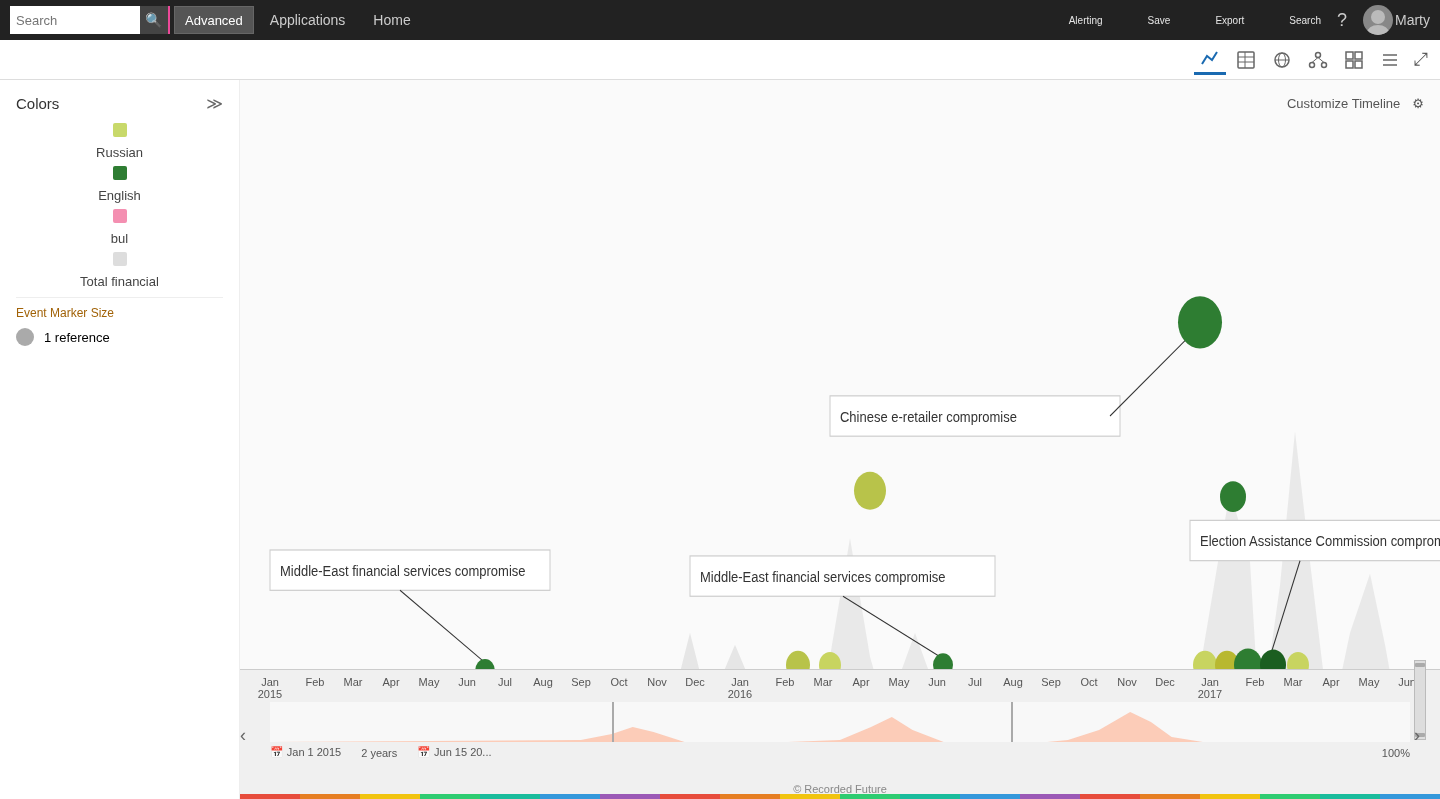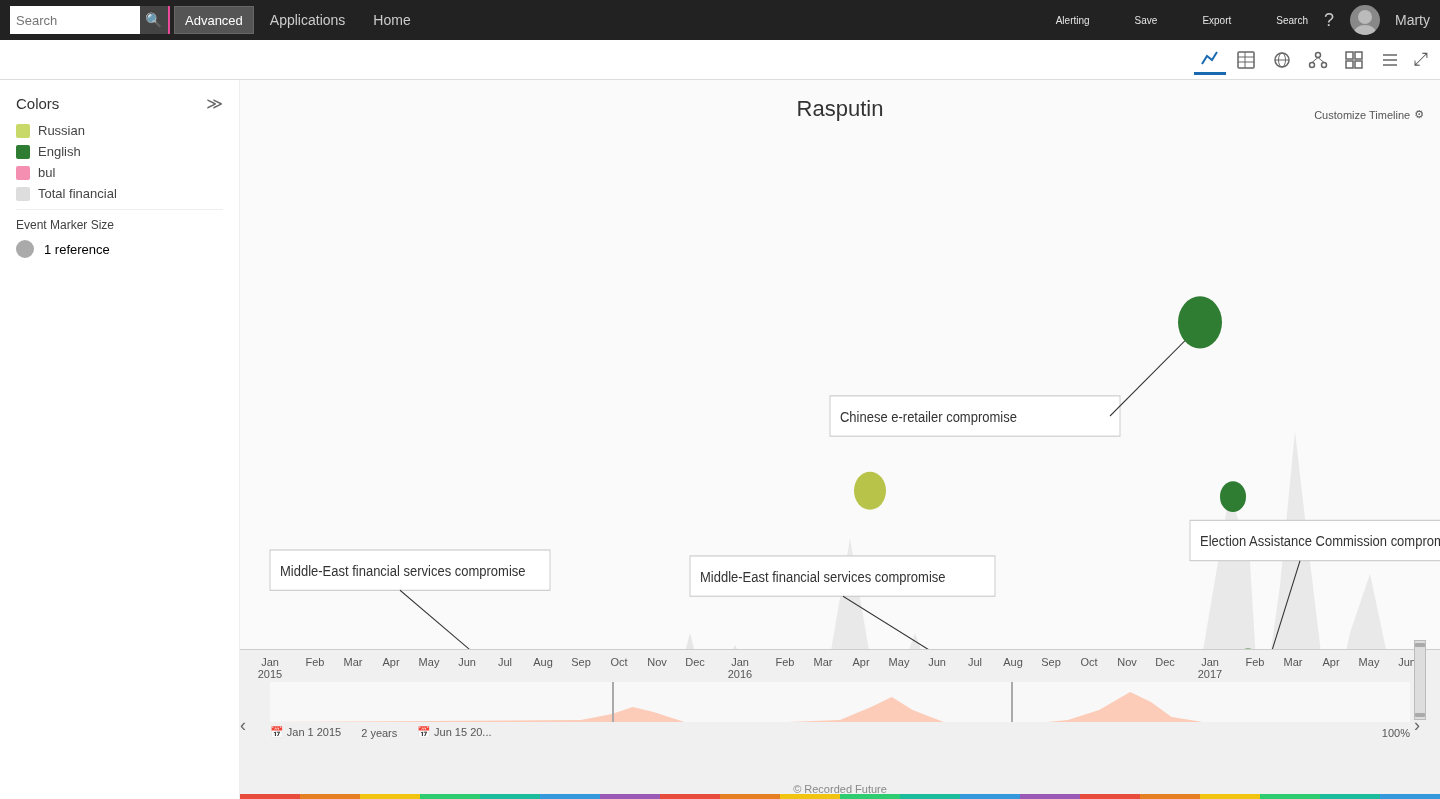--- a/index.html
+++ b/index.html
@@ -80,21 +80,21 @@
     .help-btn {
       color: #ccc;
       font-size: 18px;
       background: none;
       border: none;
       cursor: pointer;
     }
     .user-area {
       display: flex;
       align-items: center;
-      gap: 15px;
+      gap: 2px;
       cursor: pointer;
       text-align: center;
     }
     .user-avatar {
       width: 30px;
       height: 30px;
       border-radius: 50%;
       background: #888;
       display: flex;
       align-items: center;
@@ -151,33 +151,34 @@
       margin-bottom: 10px;
     }
     .legend-title { font-size: 15px; font-weight: normal; color: #333; }
     .legend-toggle { background: none; border: none; cursor: pointer; color: #666; font-size: 16px; }
     .legend-item {
       display: flex;
       align-items: center;
       gap: 8px;
       margin-bottom: 6px;
       color: #444;
+      flex-direction: column;
     }
     .legend-dot {
       width: 14px;
       height: 14px;
       border-radius: 2px;
       flex-shrink: 0;
     }
     .legend-dot.russian { background: #c8d96a; }
     .legend-dot.english { background: #2e7d32; }
     .legend-dot.bul { background: #f48fb1; border-radius: 2px; }
     .legend-dot.total { background: #ddd; border-radius: 2px; }
     .legend-divider { border-top: 1px solid #eee; margin: 8px 0; }
-    .legend-subtitle { color: #404040; font-size: 12px; margin-bottom: 8px; }
+    .legend-subtitle { color: #a16207; font-size: 12px; margin-bottom: 8px; }
     .marker-item {
       display: flex;
       align-items: center;
       gap: 10px;
       margin-bottom: 8px;
     }
     .marker-small {
       width: 18px;
       height: 18px;
       border-radius: 50%;
@@ -206,26 +207,25 @@
       margin-top: 16px;
       font-weight: normal;
     }
     .customize-btn {
       position: absolute;
       top: 16px;
       right: 16px;
       background: none;
       border: none;
       cursor: pointer;
-      font-size: 11px;
+      font-size: 13px;
       color: #555;
       display: flex;
       align-items: center;
-      gap: 4px;
-      margin-top: 12px;
+      gap: 12px;
     }
 
     
     .timeline-svg {
       position: absolute;
       top: 55px;
       left: 0;
       width: 100%;
       height: calc(100% - 55px);
     }
@@ -388,21 +388,20 @@
     </div>
     <div class="legend-divider"></div>
     <div class="legend-subtitle">Event Marker Size</div>
     <div class="marker-item">
       <div class="marker-small"></div>
       <span>1 reference</span>
     </div>
   </div>
 
   <div class="chart-area">
-    <h2 class="chart-title">Rasputin</h2>
     <button class="customize-btn">
       <span>Customize Timeline</span>
       <span>⚙</span>
     </button>
 
     <svg class="timeline-svg" viewBox="0 0 1200 560" preserveAspectRatio="none">
 
       <path d="M 420,500 L 435,470 L 450,420 L 465,470 L 480,500 Z" fill="#ddd" opacity="0.7"></path>
 
       <path d="M 470,500 L 480,460 L 495,430 L 510,460 L 520,500 Z" fill="#ddd" opacity="0.7"></path>
@@ -450,21 +449,21 @@
       <circle cx="965" cy="447" r="12" fill="#c8d460"></circle>
       <circle cx="987" cy="447" r="12" fill="#b8b830"></circle>
       <circle cx="1008" cy="447" r="14" fill="#2e7d32"></circle>
       <circle cx="1033" cy="447" r="13" fill="#1b5e20"></circle>
       <circle cx="1058" cy="447" r="11" fill="#c8d460"></circle>
 
       <circle cx="993" cy="305" r="13" fill="#2e7d32"></circle>
 
     </svg>
 
-    <div class="axis-area" style="position:absolute;bottom:0;left:0;right:0;height:150px;background:#f0f0f0;border-top:1px solid #ccc;">
+    <div class="axis-area" style="position:absolute;bottom:0;left:0;right:0;height:130px;background:#f0f0f0;border-top:1px solid #ccc;">
 
       <div style="display:flex;align-items:flex-start;padding:6px 4px 0 4px;font-size:11px;color:#555;overflow:hidden;">
         <span style="min-width:52px;text-align:center">Jan<br>2015</span>
         <span style="min-width:38px;text-align:center">Feb</span>
         <span style="min-width:38px;text-align:center">Mar</span>
         <span style="min-width:38px;text-align:center">Apr</span>
         <span style="min-width:38px;text-align:center">May</span>
         <span style="min-width:38px;text-align:center">Jun</span>
         <span style="min-width:38px;text-align:center">Jul</span>
         <span style="min-width:38px;text-align:center">Aug</span>

